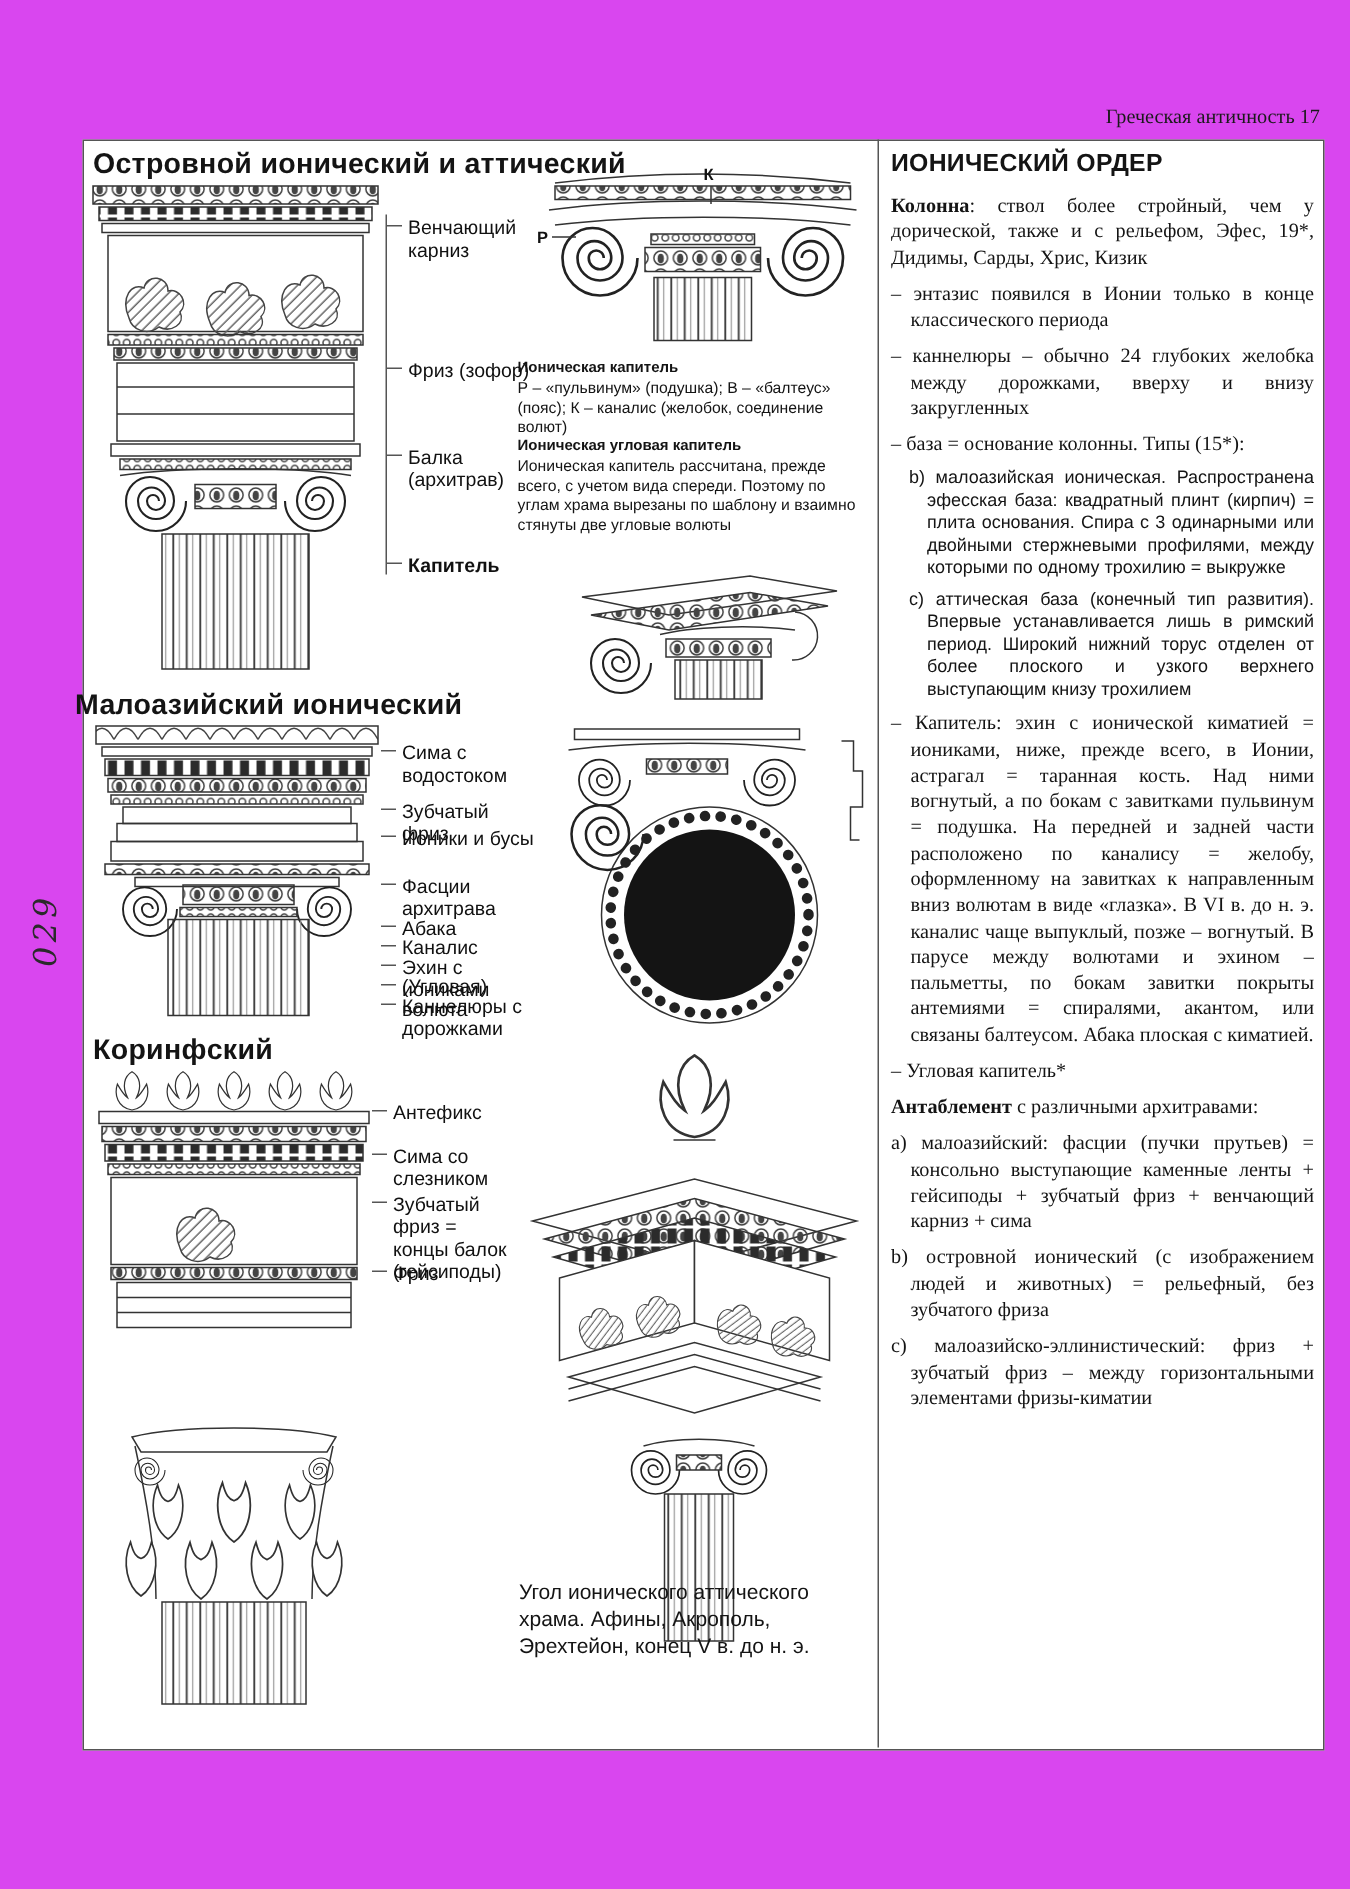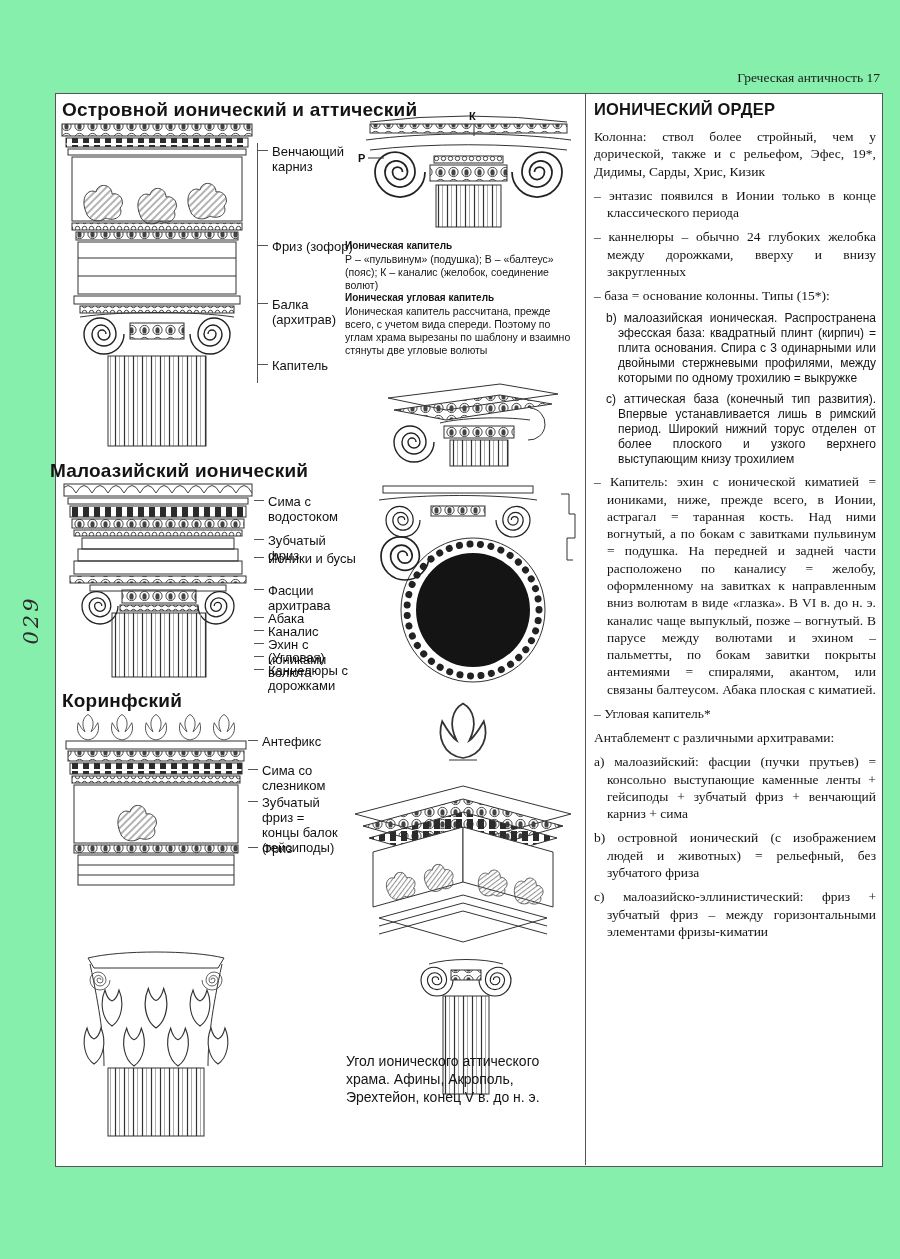--- a/index.html
+++ b/index.html
@@ -1,36 +1,36 @@
 <!DOCTYPE html>
 <html><head>
 <meta charset="utf-8">
 <style>
   html,body{margin:0;padding:0;background:#e8e8e6;}
-  .sheet{position:relative;width:900px;height:1259px;background:#86efac;overflow:hidden;
+  .sheet{position:relative;width:900px;height:1259px;background:#d946ef;overflow:hidden;
          font-family:"Liberation Sans",sans-serif;color:#141414;}
   .abs{position:absolute;}
   .frame{position:absolute;left:55px;top:93px;width:826px;height:1072px;border:1px solid #555;background:#fff;}
   .divider{position:absolute;left:585px;top:93px;height:1072px;width:0;border-left:1px solid #555;}
   .pg-header{position:absolute;top:70px;right:20px;width:380px;text-align:right;
              font:13.5px "Liberation Serif",serif;color:#1a1a1a;}
   .h-sec{position:absolute;font-weight:bold;font-size:19px;letter-spacing:.2px;}
   .lbl{position:absolute;font-size:13px;line-height:1.15;color:#111;}
   .lbl::before{content:"";position:absolute;left:-14px;top:5px;width:10px;border-top:1px solid #555;}
   .vrule{position:absolute;left:257px;top:143px;height:240px;width:0;border-left:1px solid #555;}
   .note{position:absolute;width:235px;font-size:10.5px;line-height:1.22;}
   .note .nh{font-weight:bold;font-size:10px;margin-bottom:1px;}
   .caption{position:absolute;left:346px;top:1052px;width:238px;text-align:left;
            font-size:14px;line-height:1.3;}
   .margin-note{position:absolute;left:6px;top:608px;transform:rotate(-90deg);
                font:italic 21px "DejaVu Serif",serif;letter-spacing:3px;color:#2a2a2a;}
   .right-col{position:absolute;left:594px;top:100px;width:282px;}
   .r-title{font:bold 16.5px "Liberation Sans",sans-serif;margin:0 0 9px 0;letter-spacing:.2px;}
   .p-main{font:13.5px/1.28 "Liberation Serif",serif;text-align:justify;margin:0 0 7px 0;}
-  .p-main b{font-weight:normal;}
+  .p-main b{font-weight:bold;}
   .p-dash{font:13.5px/1.28 "Liberation Serif",serif;text-align:justify;margin:0 0 7px 0;
           padding-left:13px;text-indent:-13px;}
   .p-sub{font:12px/1.25 "Liberation Sans",sans-serif;text-align:justify;margin:0 0 6px 12px;
          padding-left:12px;text-indent:-12px;}
   svg{display:block;}
 </style>
 </head>
 <body>
 
 <div class="sheet">
@@ -94,21 +94,21 @@
         <use href="#volute"></use>
       </g>
     <rect x="70" y="203" width="54" height="16" fill="url(#eggs)" stroke="#333"></rect>
     <rect x="48" y="236" width="98" height="90" fill="url(#flutes)" stroke="#333"></rect>
   </svg>
 
   <div class="vrule"></div>
   <div class="lbl g1" style="left:272px;top:145px;width:86px;">Венчающий карниз</div>
   <div class="lbl g1" style="left:272px;top:240px;width:86px;">Фриз (зофор)</div>
   <div class="lbl g1" style="left:272px;top:298px;width:86px;">Балка (архитрав)</div>
-  <div class="lbl g1" style="left:272px;top:359px;width:86px;">Капитель</div>
+  <div class="lbl g1" style="left:272px;top:370px;width:86px;font-weight:bold;">Капитель</div>
 
   <svg class="abs" style="left:356px;top:106px;" width="225" height="128" viewBox="0 0 225 128">
     <path d="M14 16 Q 112 4 211 16" fill="none" stroke="#333"></path>
     <rect x="14" y="18" width="197" height="9" fill="url(#eggs)" stroke="#333"></rect>
     <path d="M10 34 C 70 26 155 26 215 34" fill="none" stroke="#333"></path>
     <path d="M14 44 C 72 37 153 37 211 44" fill="none" stroke="#333"></path>
     <g transform="translate(44,66) scale(1.25)">
         <use href="#volute"></use>
       </g>
     <g transform="translate(181,66) scale(-1.25,1.25)">

